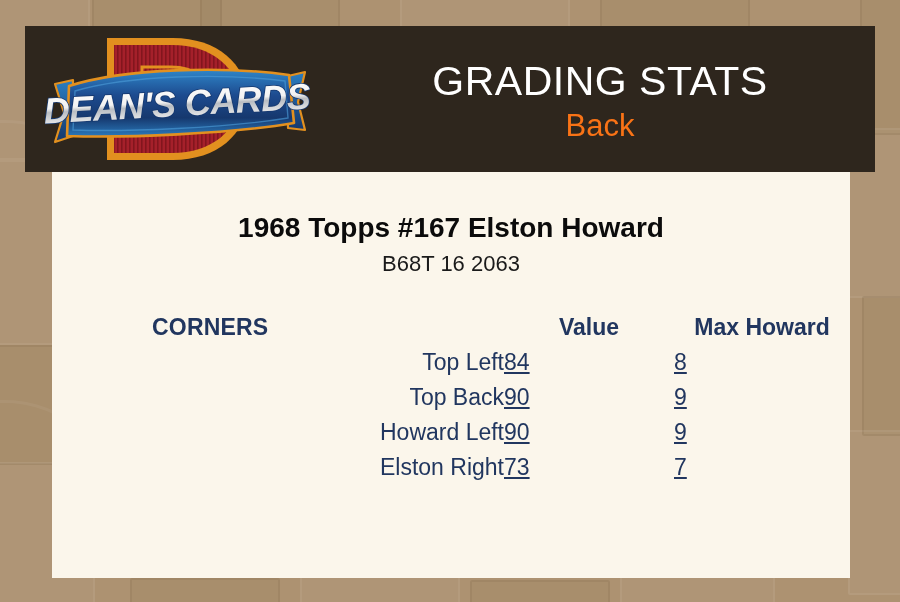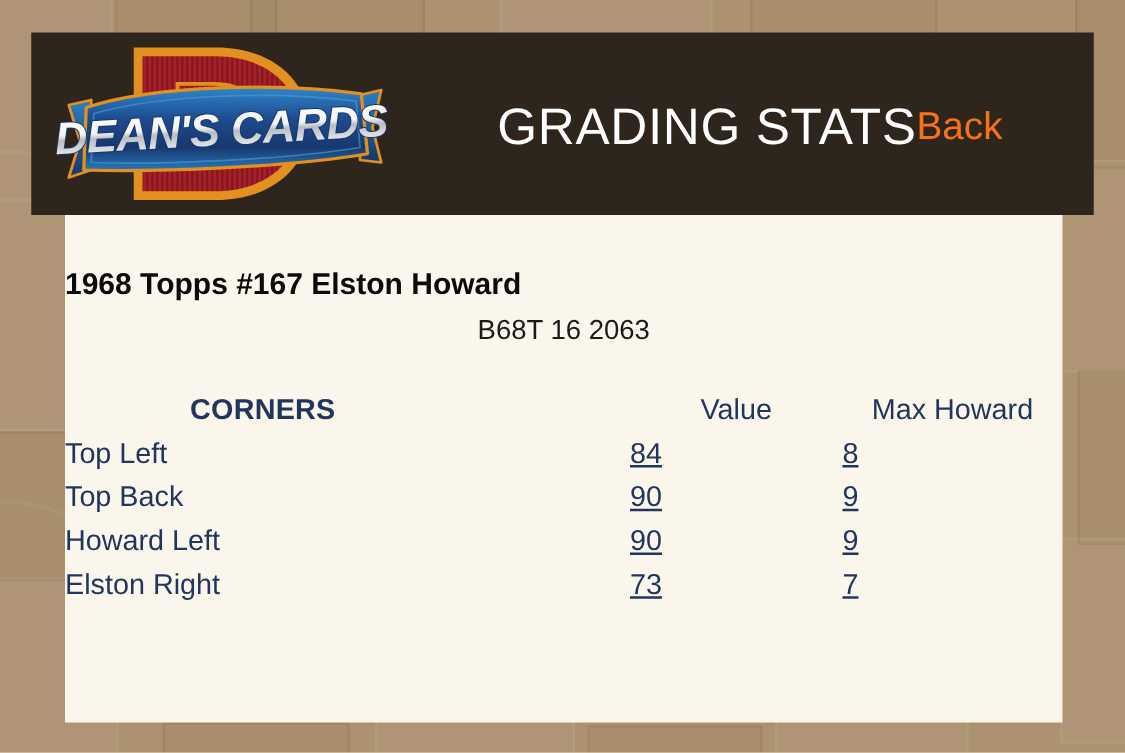--- a/index.html
+++ b/index.html
@@ -61,21 +61,21 @@
   }
 
   
   #header-titles {
     position: absolute;
     left: 300px;
     right: 0;
     top: 0;
     bottom: 0;
     display: flex;
-    flex-direction: row;
+    flex-direction: column;
     align-items: center;
     justify-content: center;
     padding-top: 4px;
   }
   #grading-stats-title {
     color: #ffffff;
     font-size: 41px;
     line-height: 50px;
     letter-spacing: 0.5px;
     font-weight: normal;
@@ -94,22 +94,23 @@
     position: absolute;
     left: 52px;
     top: 172px;
     width: 798px;
     height: 406px;
     background: #fbf6eb;
     z-index: 4;
   }
 
   #card-title {
+    text-align: center;
     color: #0b0b0b;
-    font-size: 24px;
+    font-size: 28px;
     font-weight: bold;
     margin-top: 41px;
     line-height: 30px;
     white-space: nowrap;
   }
   #card-subtitle {
     text-align: center;
     color: #1a1a1a;
     font-size: 22px;
     font-weight: normal;
@@ -135,26 +136,26 @@
   }
   #stats-table th.section-label {
     text-align: left;
     padding-left: 100px;
     font-size: 23px;
     font-weight: bold;
     letter-spacing: 0.2px;
     margin-left: 32px;
   }
   #stats-table th.col-head {
-    font-weight: normal;
+    font-weight: bold;
     text-align: center;
     font-size: 23px;
   }
   #stats-table td.row-label {
-    text-align: left;
+    text-align: right;
   }
   #stats-table td.num {
     text-align: left;
     text-decoration: underline;
   }
   #stats-table col.c-label { width: 452px; }
   #stats-table col.c-value { width: 170px; }
   #stats-table col.c-max   { width: 176px; }
 </style>
 </head>

